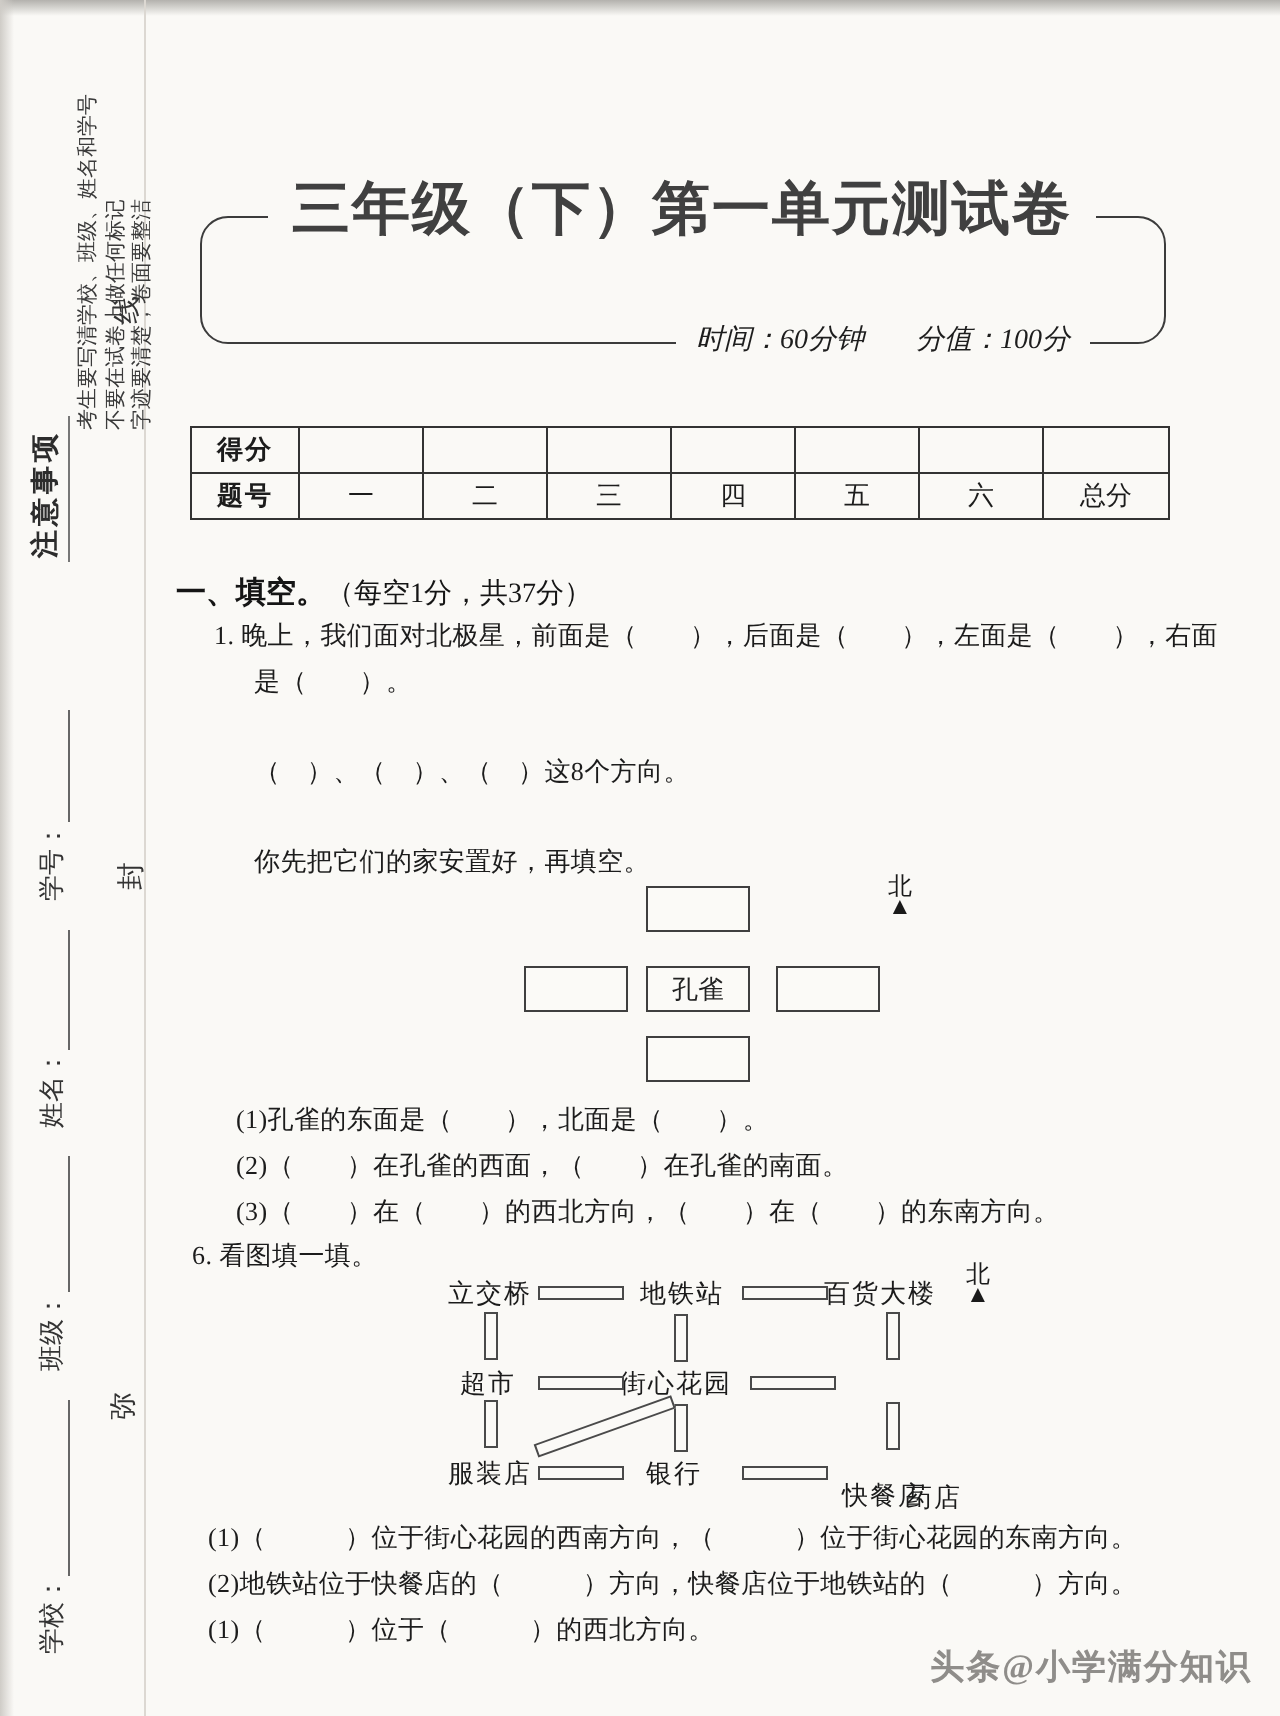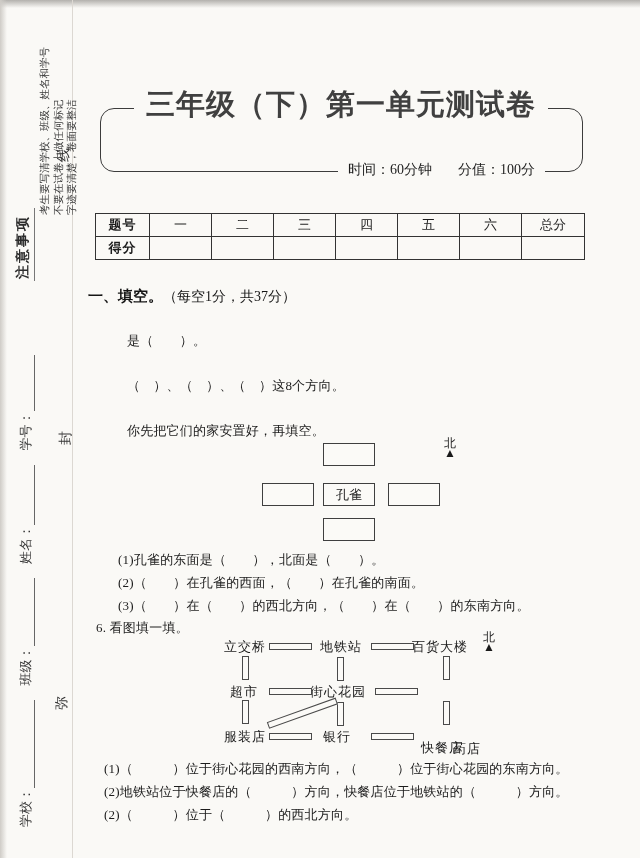--- a/index.html
+++ b/index.html
@@ -31,21 +31,21 @@
   .blank{display:inline-block;border-bottom:1px solid #666;height:13px;vertical-align:bottom;}
 
   
   .title-box{position:absolute;left:100px;top:108px;width:481px;height:62px;
     border:1.6px solid #3c3c3c;border-radius:14px;}
   .paper-title{position:absolute;left:341px;top:85px;transform:translateX(-50%);
     background:#faf9f6;padding:0 12px;white-space:nowrap;
     font-family:"Liberation Sans","DejaVu Sans",sans-serif;
     font-weight:900;font-size:29px;letter-spacing:1px;color:#404040;}
   .time-line{position:absolute;left:338px;top:161px;background:#faf9f6;
-    padding:0 10px;font-size:14px;color:#1d1d1d;white-space:nowrap;}
+    padding:0 10px;font-size:14px;color:#1d1d1d;white-space:nowrap;font-style:italic;}
   .time-line .gap{display:inline-block;width:26px;}
 
   
   .score-table{position:absolute;left:95px;top:213px;border-collapse:collapse;table-layout:fixed;}
   .score-table td{border:1.4px solid #333;height:22px;text-align:center;
     font-size:13px;color:#1c1c1c;padding:0;}
   .score-table td.lbl{font-weight:bold;letter-spacing:1px;}
 
   
   .sec-head{position:absolute;left:88px;top:287px;white-space:nowrap;font-size:14px;color:#151515;}
@@ -115,46 +115,47 @@
         <col style="width:62px;">
         <col style="width:62px;">
         <col style="width:62px;">
       <col style="width:62px;">
         <col style="width:62px;">
         <col style="width:62px;">
         <col style="width:63px;">
     </colgroup>
     <tbody>
         <tr>
+      <td class="lbl">得分</td>
+      <td></td>
+      <td></td>
+      <td></td>
+      <td></td>
+      <td></td>
+      <td></td>
+      <td></td>
+    </tr>
+    <tr>
       <td class="lbl">题号</td>
       <td>一</td>
       <td>二</td>
       <td>三</td>
       <td>四</td>
       <td>五</td>
       <td>六</td>
       <td>总分</td>
     </tr>
-    <tr>
-      <td class="lbl">得分</td>
-      <td></td>
-      <td></td>
-      <td></td>
-      <td></td>
-      <td></td>
-      <td></td>
-      <td></td>
-    </tr>
   </tbody>
     </table>
 
   <div class="sec-head">
     <span class="b">一、填空。</span><span>（每空1分，共37分）</span>
   </div>
 
+  <div class="qline" style="left:107px;top:309px;">1. 晚上，我们面对北极星，前面是（　　），后面是（　　），左面是（　　），右面</div>
   <div class="qline" style="left:127px;top:332px;">是（　　）。</div>
 
   <div class="qline" style="left:127px;top:377px;">（　）、（　）、（　）这8个方向。</div>
 
   <div class="qline" style="left:127px;top:422px;">你先把它们的家安置好，再填空。</div>
 
   <div class="north" style="left:444px;top:437px;">
     <span class="nc">北</span>
     <span class="nt">▲</span>
   </div>
@@ -203,16 +204,17 @@
   <div class="road-v" style="left:337px;top:702px;"></div>
   <div class="road-v" style="left:443px;top:701px;"></div>
 
   <div class="road-d"></div>
 
   <div class="road-h" style="left:269px;top:733px;"></div>
   <div class="road-h" style="left:371px;top:733px;"></div>
 
   <div class="qline" style="left:104px;top:760px;">(1)（　　　）位于街心花园的西南方向，（　　　）位于街心花园的东南方向。</div>
   <div class="qline" style="left:104px;top:783px;">(2)地铁站位于快餐店的（　　　）方向，快餐店位于地铁站的（　　　）方向。</div>
-  <div class="qline" style="left:104px;top:806px;">(2)（　　　）位于（　　　）的西北方向。</div>
+  <div class="qline" style="left:104px;top:806px;">(1)（　　　）位于（　　　）的西北方向。</div>
 
   <div class="page-num">··· 101 ···</div>
+  <div class="watermark">头条@小学满分知识</div>
 </div>
 
 </body></html>

